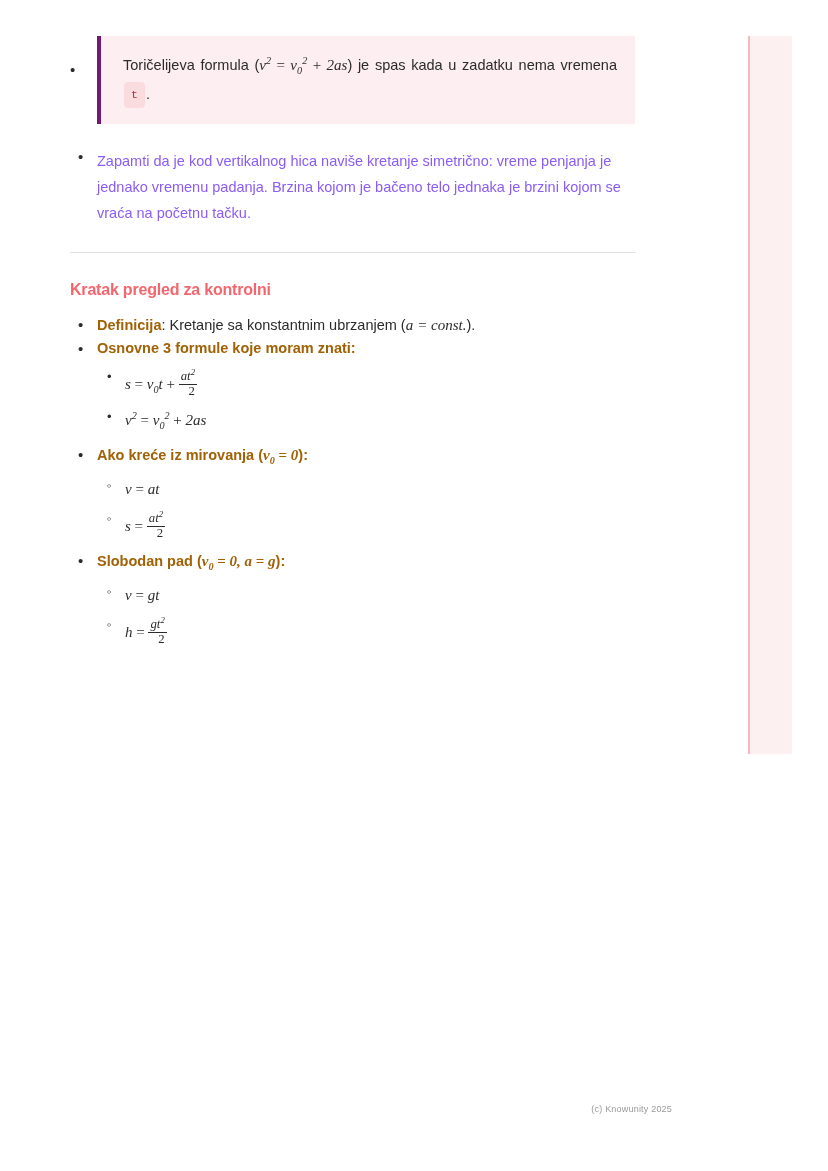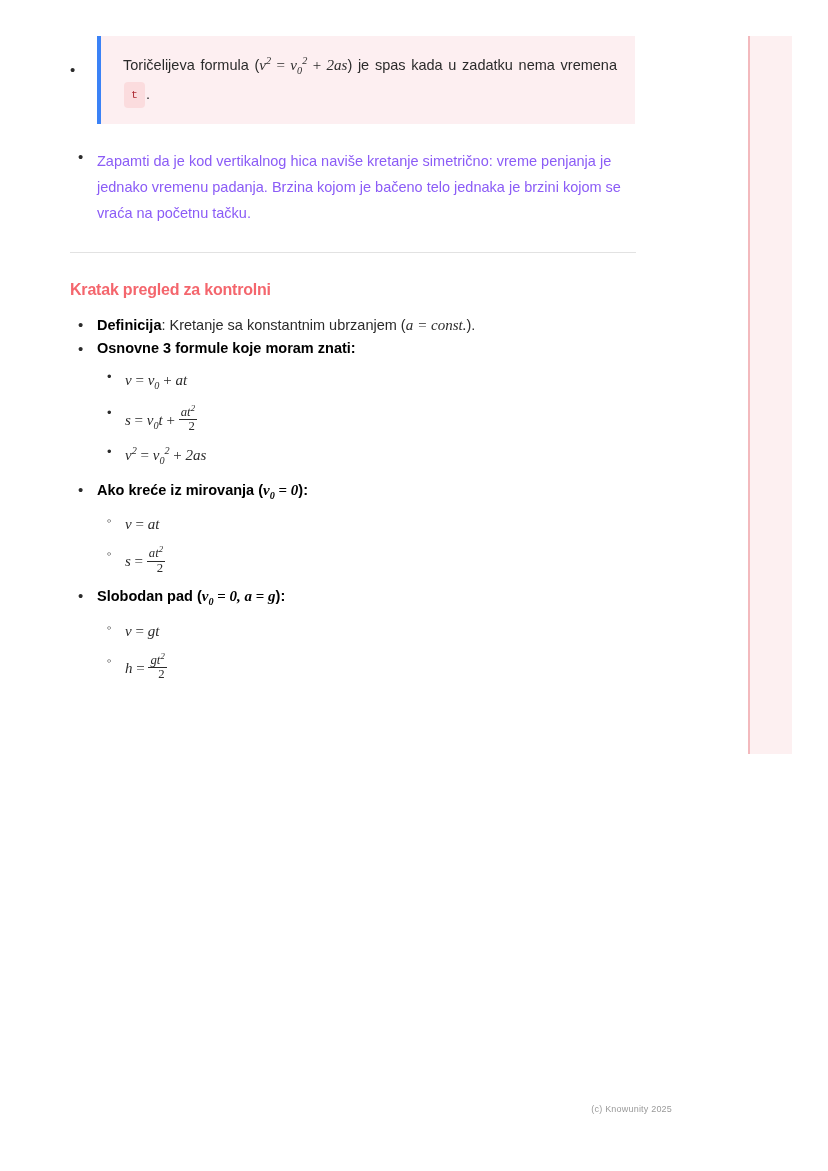--- a/index.html
+++ b/index.html
@@ -38,21 +38,21 @@
   .content {
     position: absolute;
     left: 70px;
     top: 36px;
     width: 566px;
   }
 
   
   .callout {
     background: #fdeff1;
-    border-left: 4px solid #3b82f6;
+    border-left: 4px solid #701a75;
     padding: 16px 18px 16px 22px;
     margin-left: 27px;
     width: 538px;
     box-sizing: border-box;
     position: relative;
   }
   .callout-text {
     font-size: 14.5px;
     line-height: 1.85;
     color: #2b2b2b;
@@ -157,21 +157,21 @@
     letter-spacing: -0.2px;
   }
 
   .list-root > li {
     margin-bottom: 12px;
     font-size: 14.5px;
     line-height: 1.6;
   }
   .list-root strong {
     font-weight: bold;
-    color: #000000;
+    color: #a16207;
   }
 
   ul.sub {
     list-style: none;
     margin: 8px 0 0 0;
     padding: 0;
   }
   ul.sub > li {
     position: relative;
     padding-left: 28px;
@@ -242,23 +242,20 @@
     <ul class="plain list-root">
 
       <li>
         <strong>Definicija</strong><span>: </span><span>Kretanje sa konstantnim ubrzanjem (<span class="math">a</span> <span class="math up">= const.</span>).</span>
       </li>
 
       <li>
         <strong>Osnovne 3 formule koje moram znati:</strong>
         <ul class="sub dot">
           <li>
-            <span class="math">v <span class="up">=</span> v<sub>0</sub> <span class="up">+</span> at</span>
-          </li>
-          <li>
             <span class="math">s <span class="up">=</span> v<sub>0</sub>t <span class="up">+</span> <span class="frac"><span class="num">at<sup>2</sup></span><span class="den up">2</span></span></span>
           </li>
           <li>
             <span class="math">v<sup>2</sup> <span class="up">=</span> v<sub>0</sub><sup>2</sup> <span class="up">+</span> 2as</span>
           </li>
         </ul>
       </li>
 
       <li>
         <strong><span>Ako kreće iz mirovanja (</span><span class="math">v<sub>0</sub> <span class="up">=</span> 0</span><span>):</span></strong>

